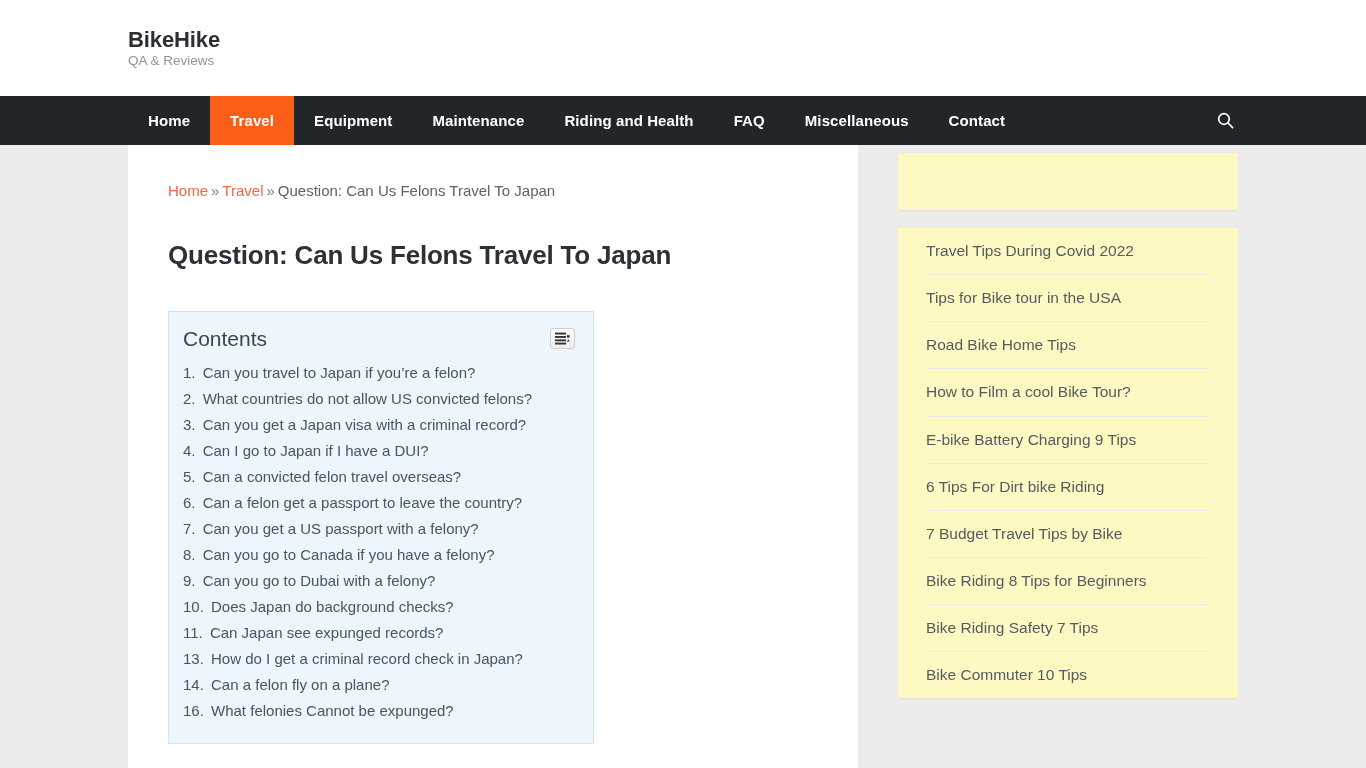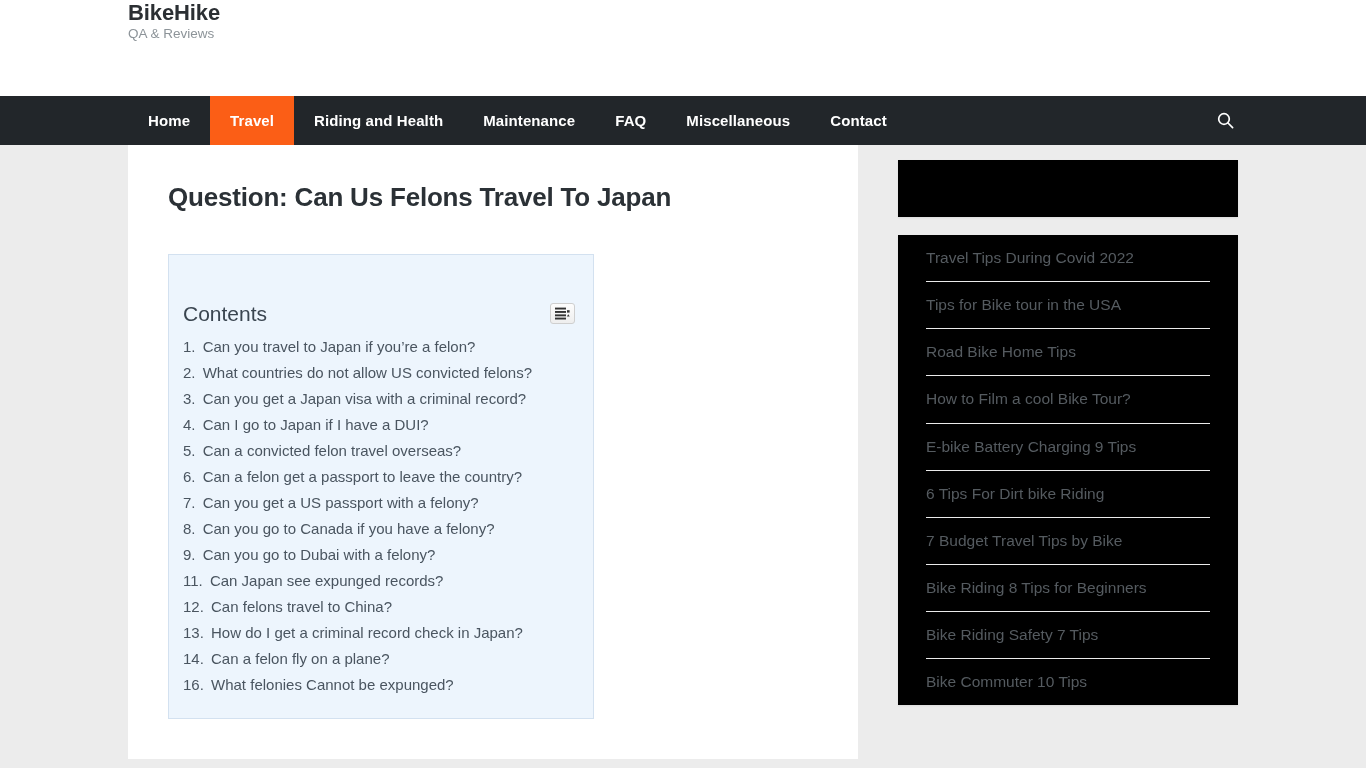--- a/index.html
+++ b/index.html
@@ -13,21 +13,21 @@
     -webkit-font-smoothing: antialiased;
   }
 
   
   .site-header {
     background: #ffffff;
     height: 96px;
     padding-left: 128px;
     display: flex;
     flex-direction: column;
-    justify-content: flex-start;
+    justify-content: center;
   }
   .site-title {
     font-size: 22px;
     font-weight: bold;
     color: #2b2f33;
     line-height: 1.2;
     letter-spacing: -0.1px;
     margin: 0;
   }
   .site-tagline {
@@ -125,21 +125,20 @@
     background: #edf5fd;
     border: 1px solid #d3e1f0;
     padding: 14px 18px 20px 14px;
     position: relative;
     width: 426px;
   }
   .toc-header {
     display: flex;
     align-items: flex-start;
     justify-content: space-between;
-    margin-top: 32px;
   }
   .toc-title {
     font-size: 21px;
     color: #3a4550;
     font-weight: normal;
     margin: 0 0 8px 0;
     line-height: 1.2;
   }
   .toc-toggle {
     width: 25px; height: 21px;
@@ -163,24 +162,23 @@
     color: #4a5560;
     line-height: 1.0;
     padding: 5.5px 0;
     cursor: pointer;
     white-space: nowrap;
   }
   .toc-num { margin-right: 3px; }
 
   
   .widget {
-    background: #000000;
+    background: #fef9c3;
     box-shadow: 0 1px 2px rgba(0,0,0,0.07);
     margin-bottom: 18px;
-    margin-top: 7px;
   }
   .widget-empty { height: 57px; }
   .widget-list {
     list-style: none;
     margin: 0; padding: 0 28px;
   }
   .widget-list li {
     border-bottom: 1px solid #eaeaea;
   }
   .widget-list li:last-child { border-bottom: none; }
@@ -199,40 +197,44 @@
 
 <header class="site-header">
   <div class="site-title">BikeHike</div>
   <div class="site-tagline">QA &amp; Reviews</div>
 </header>
 
 <nav class="nav-bar">
   <ul class="nav-list" id="nav-list">
       <li class="nav-item">Home</li>
       <li class="nav-item active">Travel</li>
+      <li class="nav-item">Equipment</li>
+      <li class="nav-item">Maintenance</li>
       <li class="nav-item">Riding and Health</li>
-      <li class="nav-item">Maintenance</li>
       <li class="nav-item">FAQ</li>
       <li class="nav-item">Miscellaneous</li>
       <li class="nav-item">Contact</li>
     </ul>
   <div class="nav-search">
     <span>
       <svg width="17" height="17" viewBox="0 0 17 17" fill="none" xmlns="http://www.w3.org/2000/svg">
         <circle cx="7" cy="7" r="5.3" stroke="#ffffff" stroke-width="1.7"></circle>
         <line x1="11" y1="11" x2="15.6" y2="15.6" stroke="#ffffff" stroke-width="1.7" stroke-linecap="round"></line>
       </svg>
     </span>
   </div>
 </nav>
 
 <div class="page-wrap">
 
   <main class="content-col">
 
+    <div class="breadcrumb">
+      <a>Home</a><span class="sep">»</span><a>Travel</a><span class="sep">»</span><span class="current">Question: Can Us Felons Travel To Japan</span>
+    </div>
 
     <h1 class="post-title">Question: Can Us Felons Travel To Japan</h1>
 
     <section class="toc-box">
       <div class="toc-header">
         <h2 class="toc-title">Contents</h2>
         <div class="toc-toggle">
           <span>
             <svg width="15" height="13" viewBox="0 0 15 13" xmlns="http://www.w3.org/2000/svg">
               <rect x="0" y="0.6" width="11" height="1.9" fill="#333"></rect>
@@ -248,22 +250,22 @@
       <ol class="toc-list" id="toc-list">
           <li><span class="toc-num">1.</span> <span>Can you travel to Japan if you’re a felon?</span></li>
           <li><span class="toc-num">2.</span> <span>What countries do not allow US convicted felons?</span></li>
           <li><span class="toc-num">3.</span> <span>Can you get a Japan visa with a criminal record?</span></li>
           <li><span class="toc-num">4.</span> <span>Can I go to Japan if I have a DUI?</span></li>
           <li><span class="toc-num">5.</span> <span>Can a convicted felon travel overseas?</span></li>
           <li><span class="toc-num">6.</span> <span>Can a felon get a passport to leave the country?</span></li>
           <li><span class="toc-num">7.</span> <span>Can you get a US passport with a felony?</span></li>
           <li><span class="toc-num">8.</span> <span>Can you go to Canada if you have a felony?</span></li>
           <li><span class="toc-num">9.</span> <span>Can you go to Dubai with a felony?</span></li>
+          <li><span class="toc-num">10.</span> <span>Does Japan do background checks?</span></li>
           <li><span class="toc-num">11.</span> <span>Can Japan see expunged records?</span></li>
-          <li><span class="toc-num">12.</span> <span>Can felons travel to China?</span></li>
           <li><span class="toc-num">13.</span> <span>How do I get a criminal record check in Japan?</span></li>
           <li><span class="toc-num">14.</span> <span>Can a felon fly on a plane?</span></li>
           <li><span class="toc-num">16.</span> <span>What felonies Cannot be expunged?</span></li>
         </ol>
     </section>
 
   </main>
 
   <aside class="sidebar-col">
     <div class="widget widget-empty"></div>

